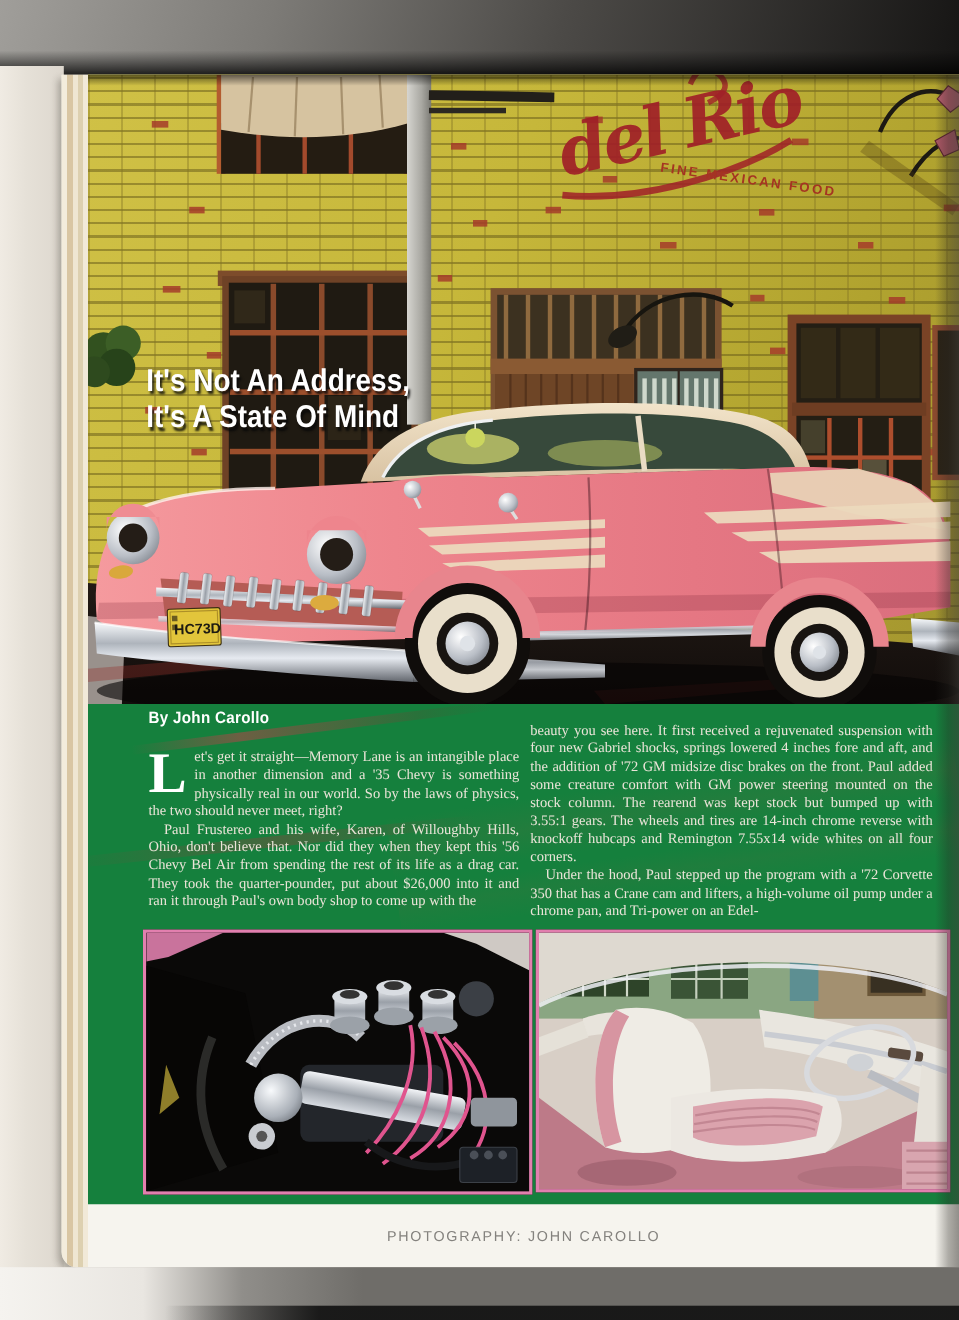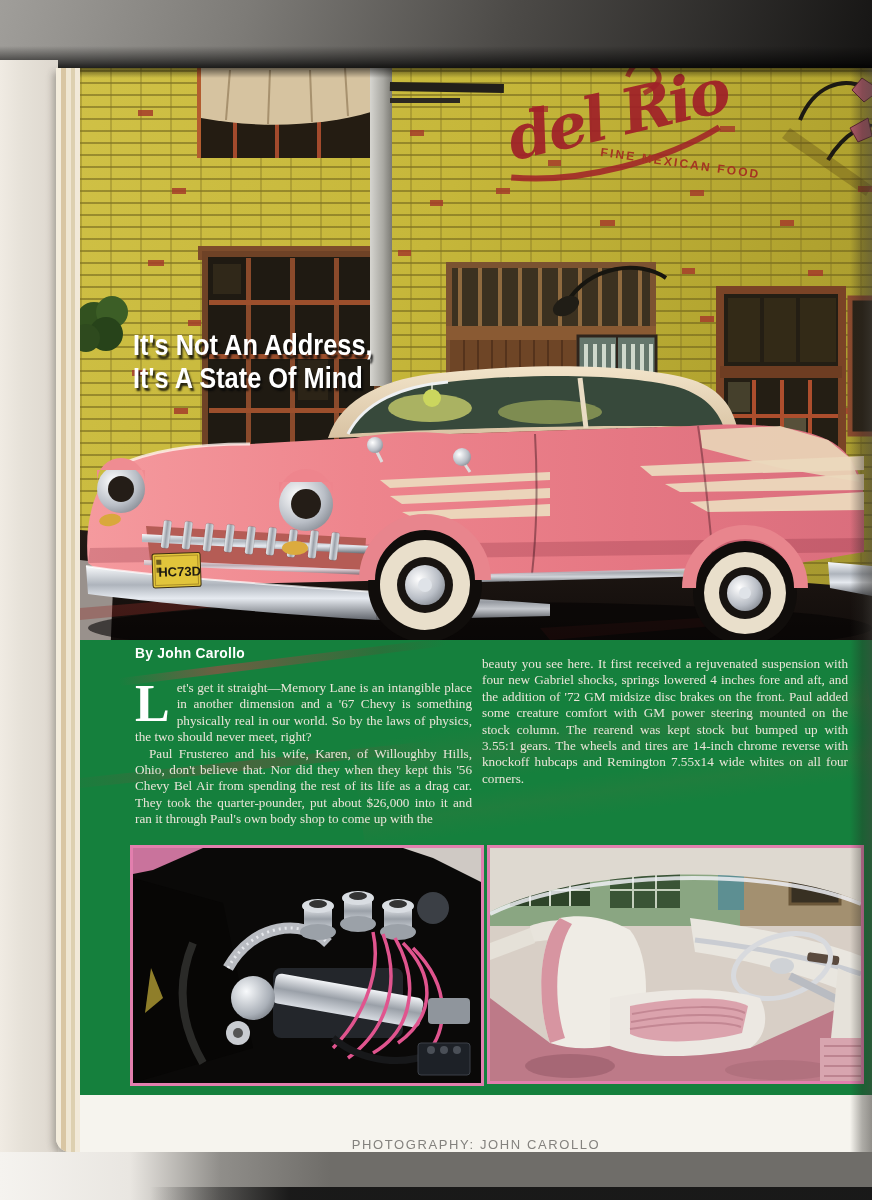--- a/index.html
+++ b/index.html
@@ -68,21 +68,21 @@
   .p1 { margin:0; }
   .dropcap { float:left; font-size:52px; line-height:42px; font-weight:700; color:#fff;
     margin:3px 7px 0 0; font-family:"Liberation Serif",serif; }
 
   .photo-frame { position:absolute; border:3px solid #e27fae; background:#000; }
   .engine-frame { left:50px; top:205px; width:348px; height:235px; }
   .interior-frame { left:407px; top:205px; width:371px; height:233px; }
   .photo-frame svg { display:block; }
 
   .footer { position:absolute; left:24px; top:1027px; width:792px; height:57px; background:#f6f4ee;
-    display:flex; align-items:flex-end; justify-content:center; }
+    display:flex; align-items:center; justify-content:center; }
   .footer-text { color:#84827e; font-size:13px; letter-spacing:1.6px; }
 </style>
 </head>
 <body>
 
 <div class="scan">
   <div class="top-band"></div>
   <div class="left-strip"></div>
 
   <div class="page">
@@ -370,26 +370,27 @@
       </div>
 
       <div class="article">
         <div class="sheen"></div>
         <div class="streak1"></div>
         <div class="streak2"></div>
 
         <div class="byline">By John Carollo</div>
 
         <div class="col col1">
-          <p class="p1"><span class="dropcap">L</span><span>et's get it straight—Memory Lane is an intangible place in another dimension and a '67 Chevy is something physically real in our world. So by the laws of physics, the two should never meet, right?</span></p>
+          <p class="p1"><span class="dropcap">L</span><span>et's get it straight—Memory Lane is an intangible place in another dimension and a '35 Chevy is something physically real in our world. So by the laws of physics, the two should never meet, right?</span></p>
           <p class="p2">Paul Frustereo and his wife, Karen, of Willoughby Hills, Ohio, don't believe that. Nor did they when they kept this '56 Chevy Bel Air from spending the rest of its life as a drag car. They took the quarter-pounder, put about $26,000 into it and ran it through Paul's own body shop to come up with the</p>
         </div>
 
         <div class="col col2">
           <p class="p1">beauty you see here. It first received a rejuvenated suspension with four new Gabriel shocks, springs lowered 4 inches fore and aft, and the addition of '72 GM midsize disc brakes on the front. Paul added some creature comfort with GM power steering mounted on the stock column. The rearend was kept stock but bumped up with 3.55:1 gears. The wheels and tires are 14-inch chrome reverse with knockoff hubcaps and Remington 7.55x14 wide whites on all four corners.</p>
+          <p class="p2">Under the hood, Paul stepped up the program with a '72 Corvette 350 that has a Crane cam and lifters, a high-volume oil pump under a chrome pan, and Tri-power on an Edel-</p>
         </div>
 
         <div class="photo-frame engine-frame">
           <svg width="348" height="235" viewBox="0 0 348 235">
             <defs>
               <linearGradient id="silv" x1="0" y1="0" x2="0" y2="1">
                 <stop offset="0" stop-color="#f2f4f7"></stop>
                   <stop offset=".5" stop-color="#9aa0a8"></stop>
                   <stop offset="1" stop-color="#d8dce2"></stop>
               </linearGradient>

